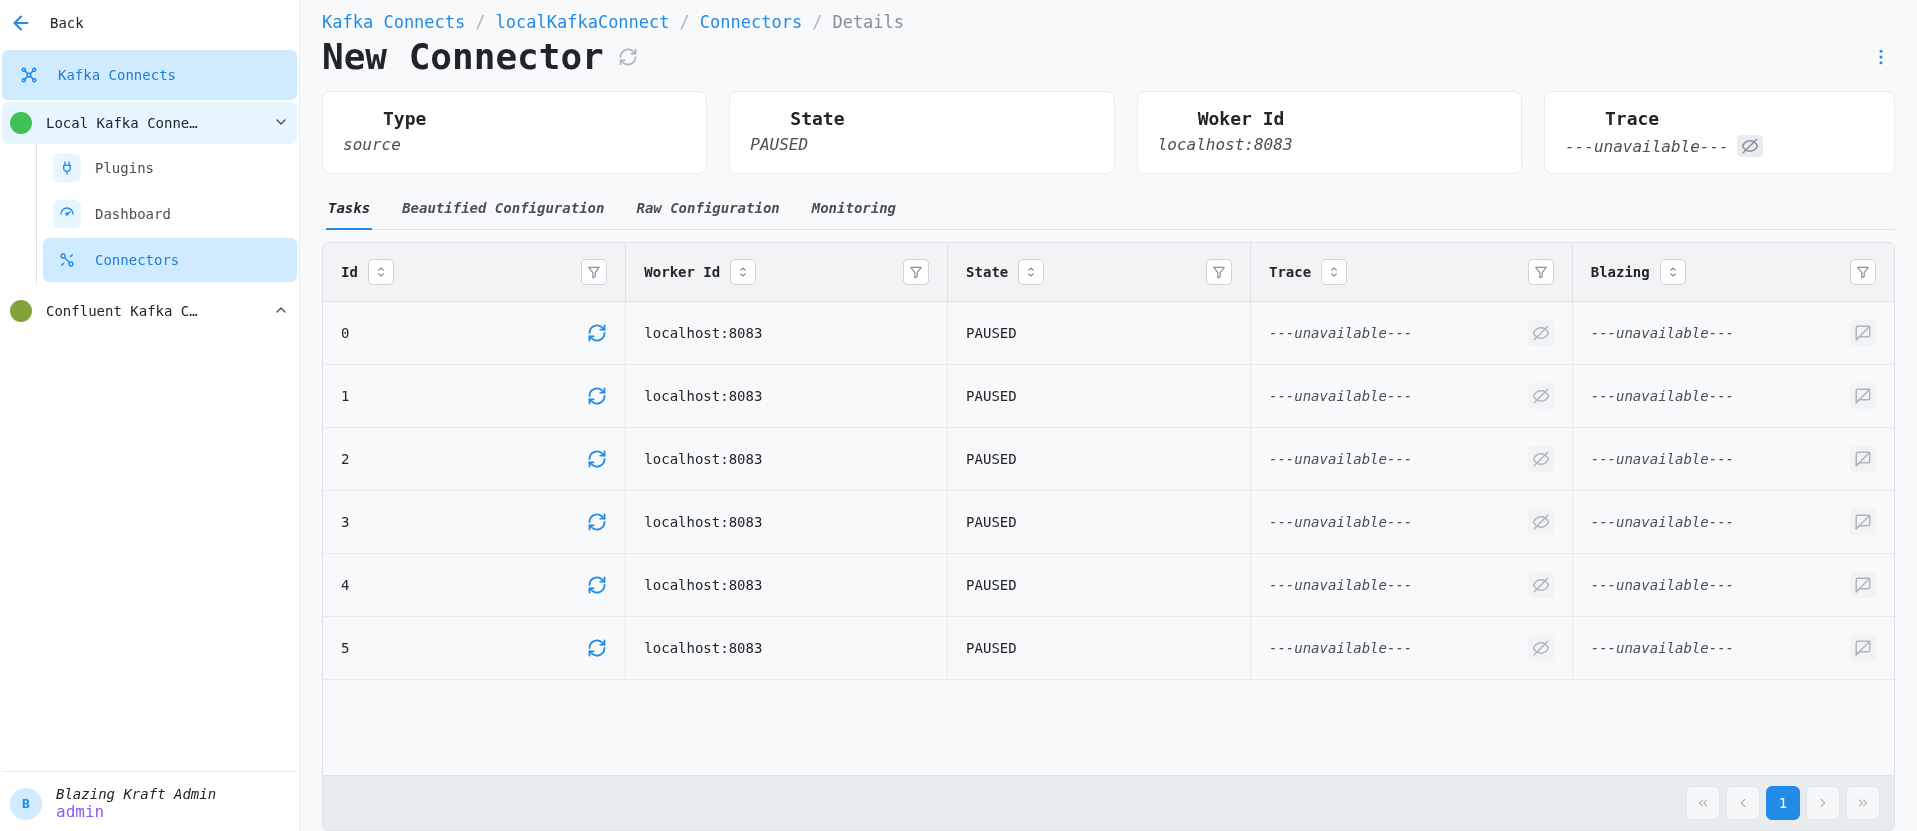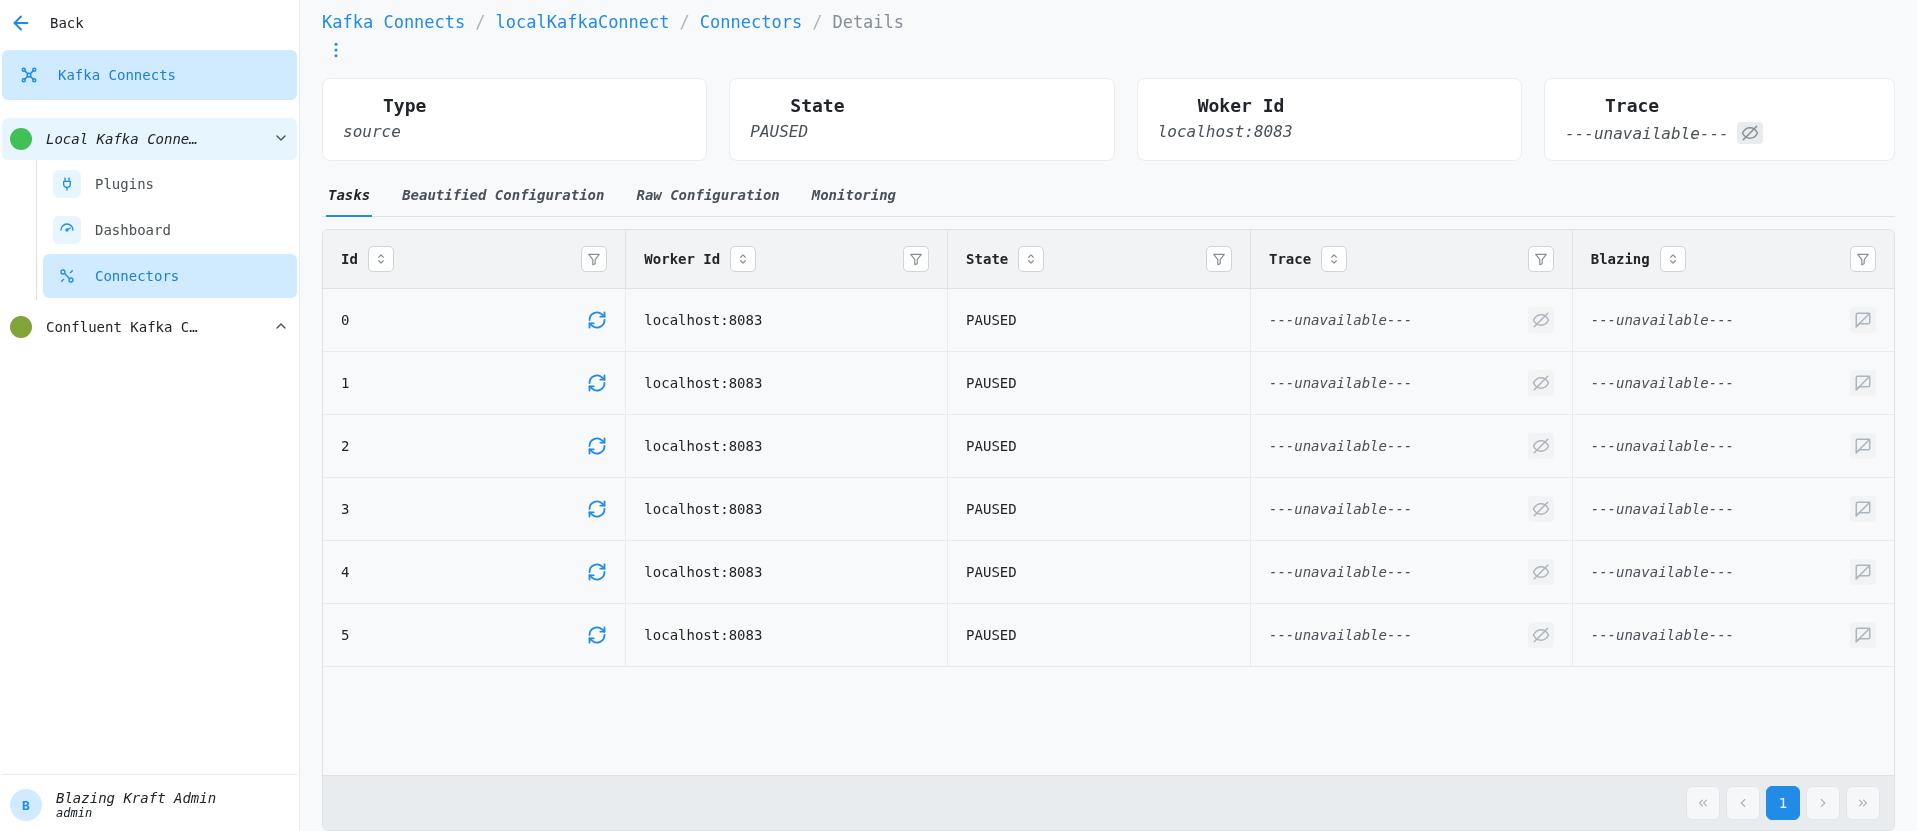--- a/index.html
+++ b/index.html
@@ -79,21 +79,21 @@
   padding: 14px 8px 8px;
   display: flex; align-items: center; gap: 14px;
 }
 .avatar {
   width: 32px; height: 32px; border-radius: 50%;
   background: #d0ebff; color: #228be6;
   display: flex; align-items: center; justify-content: center;
   font-weight: 600; font-size: 13px;
 }
 .user-meta .uname { font-style: italic; font-weight: 500; }
-.user-meta .urole { font-size: 12px; color: #0f172a; font-style: italic; }
+.user-meta .urole { font-size: 16px; color: #8b5cf6; }
 
 .main {
   flex: 1;
   padding: 12px 22px 0;
   display: flex; flex-direction: column;
   overflow: hidden;
   position: relative;
 }
 .breadcrumbs {
   display: flex; align-items: center; gap: 10px;
@@ -234,21 +234,21 @@
             <circle cx="19" cy="19" r="2"></circle>
             <line x1="10" y1="10" x2="6.5" y2="6.5"></line>
             <line x1="14" y1="10" x2="17.5" y2="6.5"></line>
             <line x1="10" y1="14" x2="6.5" y2="17.5"></line>
             <line x1="14" y1="14" x2="17.5" y2="17.5"></line>
           </svg>
       </span>
       <span>Kafka Connects</span>
     </div>
 
-    <div class="cluster-item active" style="margin-top:16px;font-style:italic;">
+    <div class="cluster-item active" style="margin-top:0;">
       <span class="dot green"></span>
       <span class="label">Local Kafka Conne…</span>
       <span class="chev">
         <svg width="16" height="16" viewBox="0 0 24 24" fill="none" stroke="currentColor" stroke-width="2" stroke-linecap="round" stroke-linejoin="round">
             <polyline points="6 9 12 15 18 9"></polyline>
           </svg>
       </span>
     </div>
 
     <div class="sub-nav">
@@ -313,20 +313,31 @@
       <a>Kafka Connects</a>
       <span class="sep">/</span>
       <a>localKafkaConnect</a>
       <span class="sep">/</span>
       <a>Connectors</a>
       <span class="sep">/</span>
       <span class="current">Details</span>
     </nav>
 
     <div class="title-row">
+      <h1>
+        <span>New Connector</span>
+        <span class="refresh-ico">
+          <svg width="20" height="20" viewBox="0 0 24 24" fill="none" stroke="currentColor" stroke-width="2" stroke-linecap="round" stroke-linejoin="round">
+              <path d="M3 12a9 9 0 0 1 15-6.7L21 8"></path>
+              <path d="M21 3v5h-5"></path>
+              <path d="M21 12a9 9 0 0 1-15 6.7L3 16"></path>
+              <path d="M3 21v-5h5"></path>
+            </svg>
+        </span>
+      </h1>
       <span class="more-btn">
         <svg width="20" height="20" viewBox="0 0 24 24" fill="currentColor">
             <circle cx="12" cy="5" r="1.8"></circle>
             <circle cx="12" cy="12" r="1.8"></circle>
             <circle cx="12" cy="19" r="1.8"></circle>
           </svg>
       </span>
     </div>
 
     <div class="cards">

